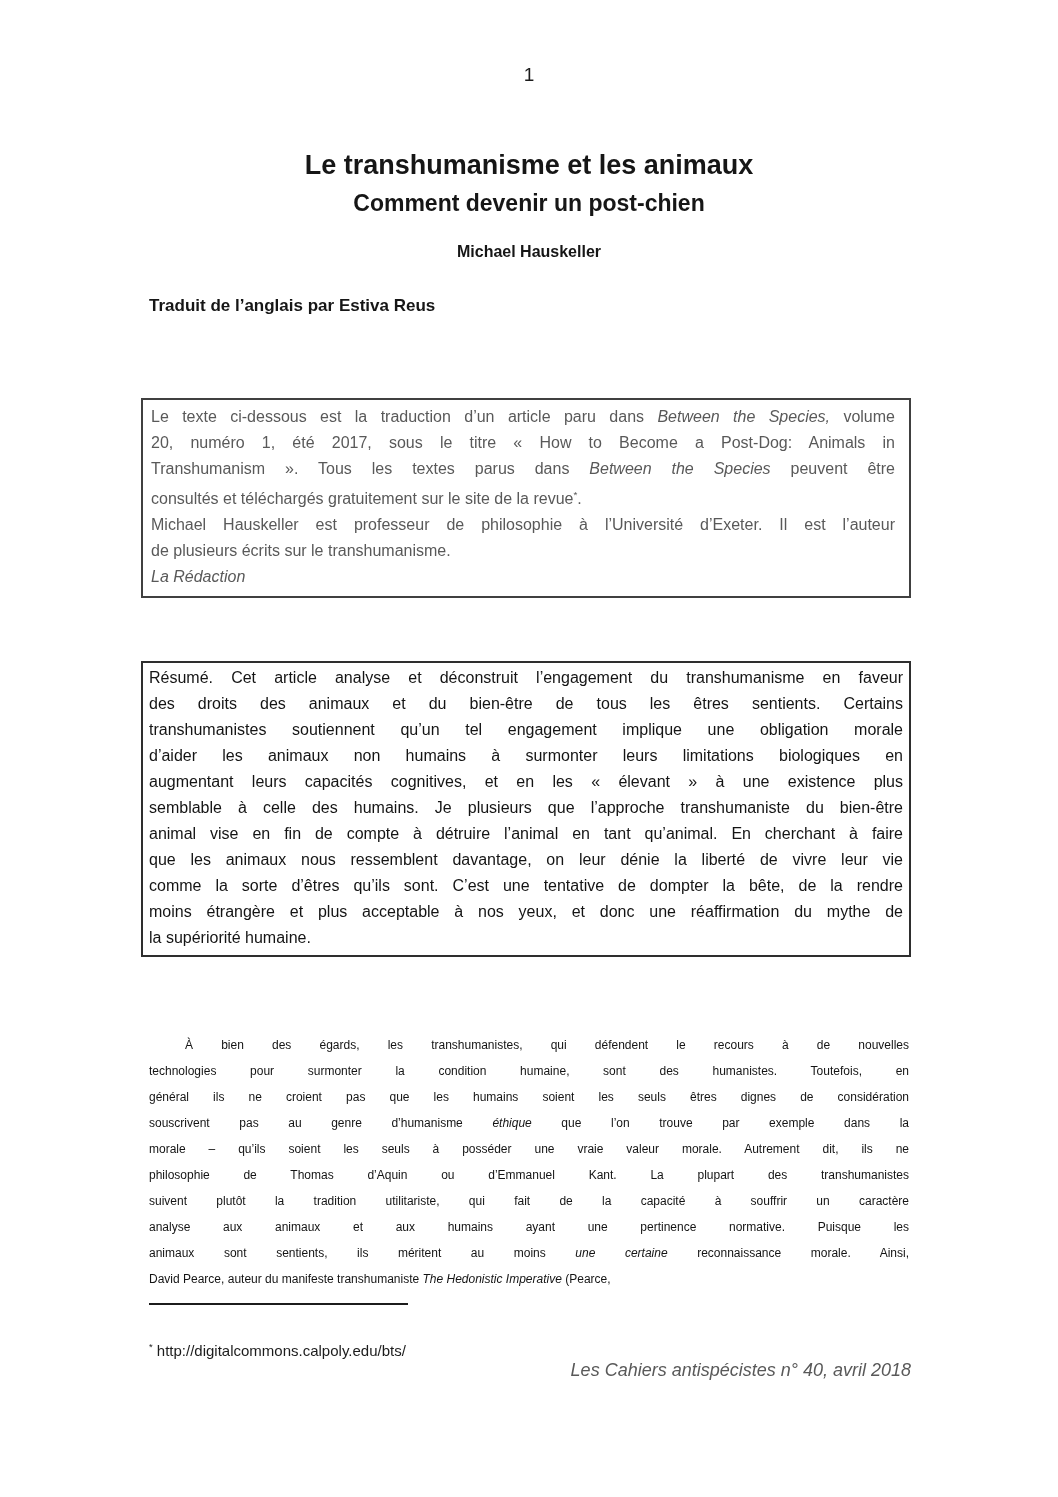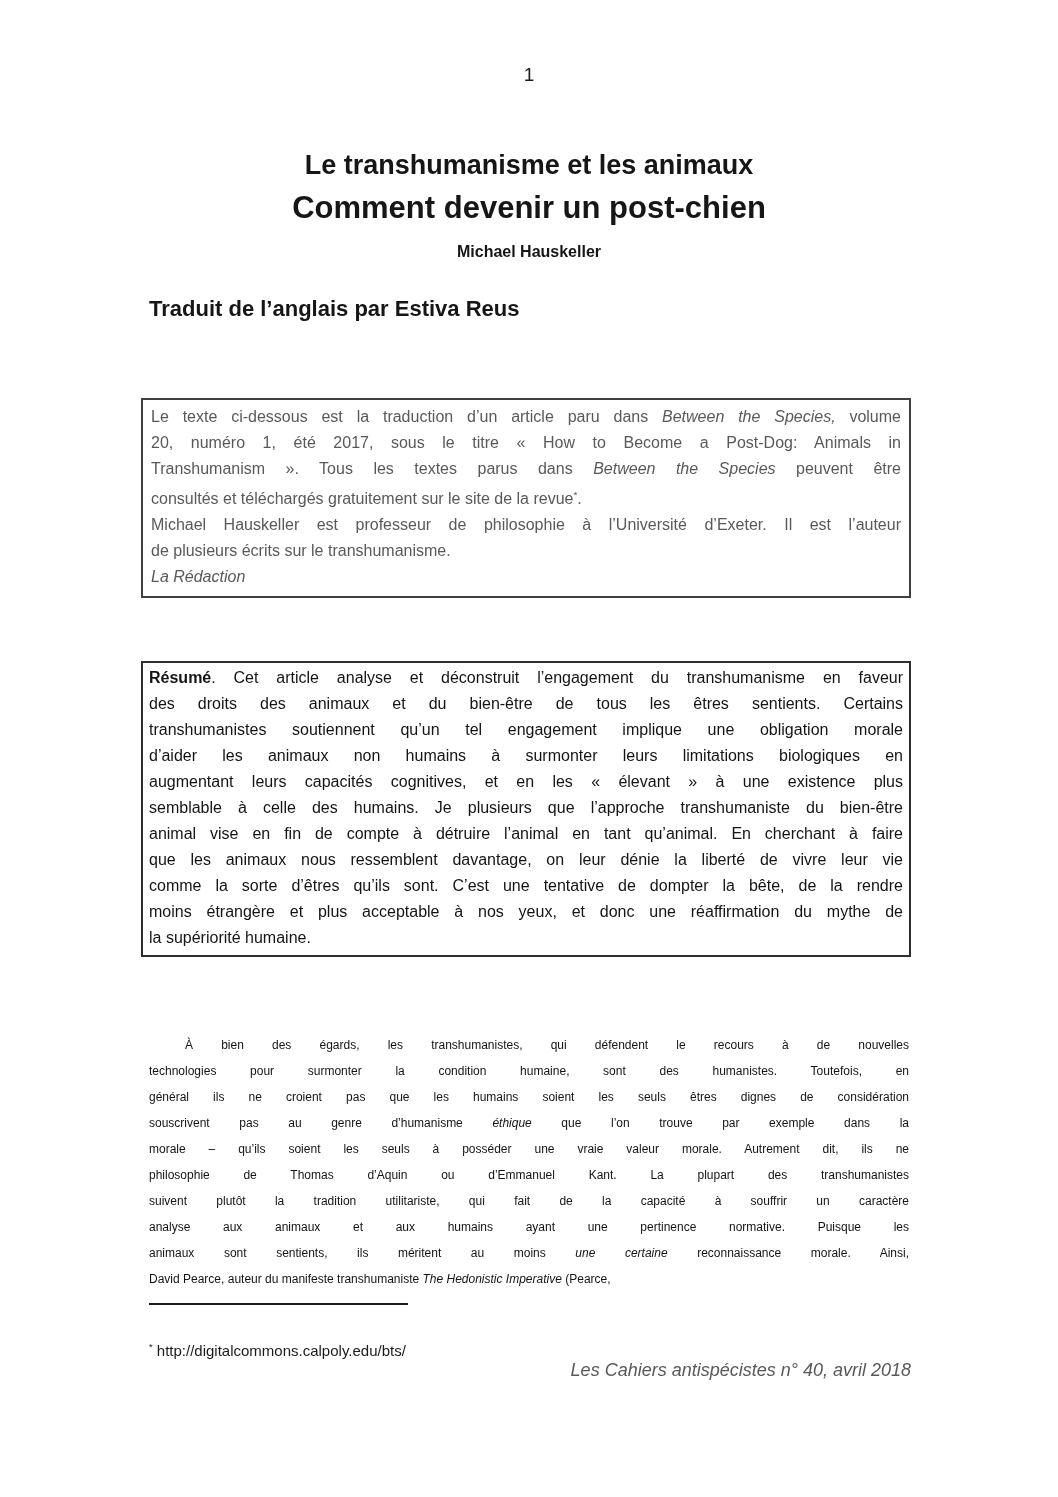--- a/index.html
+++ b/index.html
@@ -15,51 +15,51 @@
   .page-number {
     position: absolute; top: 64px; left: 0; width: 100%;
     text-align: center; font-size: 19px; color: #1b1b1b;
   }
   .title {
     position: absolute; top: 150px; left: 0; width: 100%;
     text-align: center; font-weight: bold; font-size: 27px; color: #161616;
   }
   .subtitle {
     position: absolute; top: 190px; left: 0; width: 100%;
-    text-align: center; font-weight: bold; font-size: 31px; color: #161616;
+    text-align: center; font-weight: bold; font-size: 23px; color: #161616;
   }
   .author {
     position: absolute; top: 243px; left: 0; width: 100%;
     text-align: center; font-weight: bold; font-size: 16px; color: #161616;
   }
   .translator {
     position: absolute; top: 296px; left: 149px;
-    font-weight: bold; font-size: 22px; color: #161616;
+    font-weight: bold; font-size: 17px; color: #161616;
   }
   .intro-box {
     position: absolute; top: 398px; left: 141px; width: 770px;
     box-sizing: border-box; border: 2px solid #404040;
-    padding: 4px 8px 6px 8px;
+    padding: 4px 14px 6px 8px;
     color: #595959; font-size: 16px; line-height: 26px;
   }
   .abstract-box {
     position: absolute; top: 661px; left: 141px; width: 770px;
     box-sizing: border-box; border: 2px solid #2e2e2e;
     padding: 2px 6px 4px 6px;
     color: #141414; font-size: 16px; line-height: 26px;
   }
   .body-par {
     position: absolute; top: 1032px; left: 149px; width: 760px;
     font-size: 12px; line-height: 26px; color: #141414;
   }
   .tline { text-align: left; }
   .j { text-align: justify; text-align-last: justify; }
   .ind { text-indent: 36px; }
   .it { font-style: italic; }
-  .bd { font-weight: bold; }
+  .bd { font-weight: normal; }
   .sup { vertical-align: super; font-size: 0.62em; }
   .footnote-rule {
     position: absolute; top: 1303px; left: 149px; width: 259px;
     height: 0; border-top: 2px solid #1c1c1c;
   }
   .footnote {
     position: absolute; top: 1314px; left: 149px;
     font-size: 15px; color: #1c1c1c; margin-top: 28px;
   }
   .footer {

